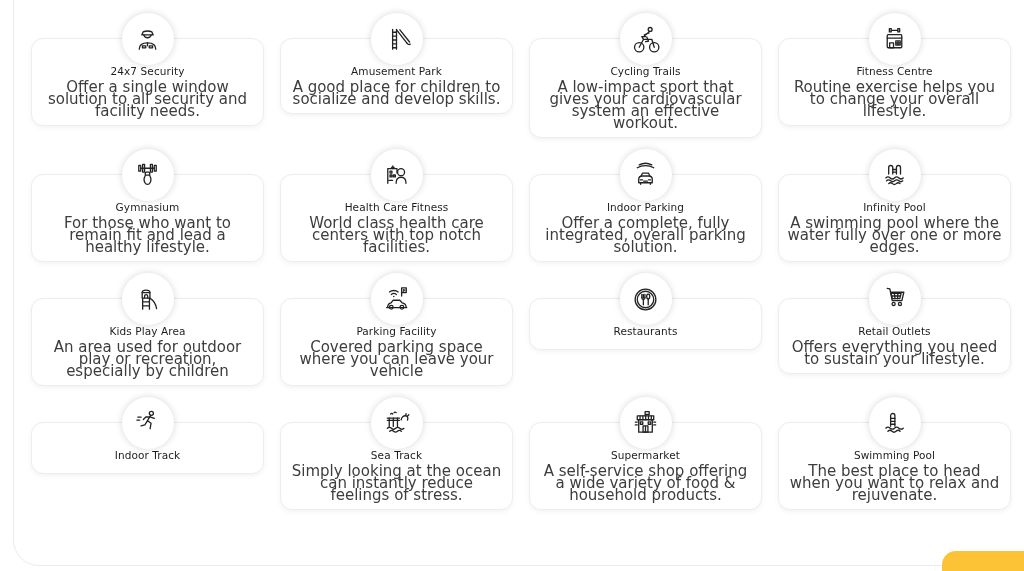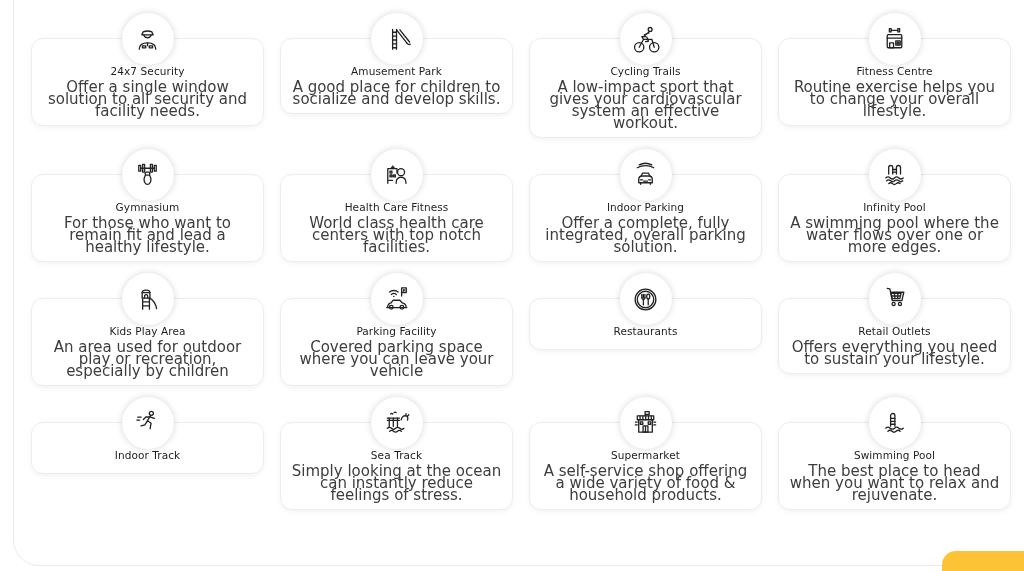--- a/index.html
+++ b/index.html
@@ -170,21 +170,21 @@
         <svg viewBox="0 0 32 32">
           <path d="M10 14.5V7.8a2.1 2.1 0 0 1 4.2 0v6.7"></path>
           <path d="M18 14.5V7.8a2.1 2.1 0 0 1 4.2 0v6.7"></path>
           <path d="M14.2 9.8H18M14.2 12.6H18"></path>
           <path d="M7 18.5c1.5-1.4 3-1.4 4.5 0s3 1.4 4.5 0 3-1.4 4.5 0 3 1.4 4.5 0"></path>
           <path d="M7.8 21.5c1.4-1.3 2.8-1.3 4.2 0s2.8 1.3 4.2 0 2.8-1.3 4.2 0 2.8 1.3 4.2 0"></path>
           <path d="M10 24.4c1.3-1.2 2.6-1.2 3.9 0s2.6 1.2 3.9 0 2.6-1.2 3.9 0"></path>
         </svg>
       </div>
       <div class="card-title">Infinity Pool</div>
-      <div class="card-desc">A swimming pool where the water flows over one or more edges.</div>
+      <div class="card-desc">A swimming pool where the water fully over one or more edges.</div>
     </div>
     <div class="card">
       <div class="icon-circle">
         <svg viewBox="0 0 32 32">
           <path d="M10.5 9c0-3.6 8-3.6 8 0"></path>
           <path d="M10.5 9h8v5.5h-8z"></path>
           <path d="M13 14.3v-1.8a1.6 1.6 0 0 1 3.2 0v1.8"></path>
           <path d="M11 14.5V26M18 14.5V26"></path>
           <path d="M11 18.5h7M11 22.5h7"></path>
           <path d="M18.7 14.8c3.8 2.3 6 6.1 6.7 10.7"></path>

